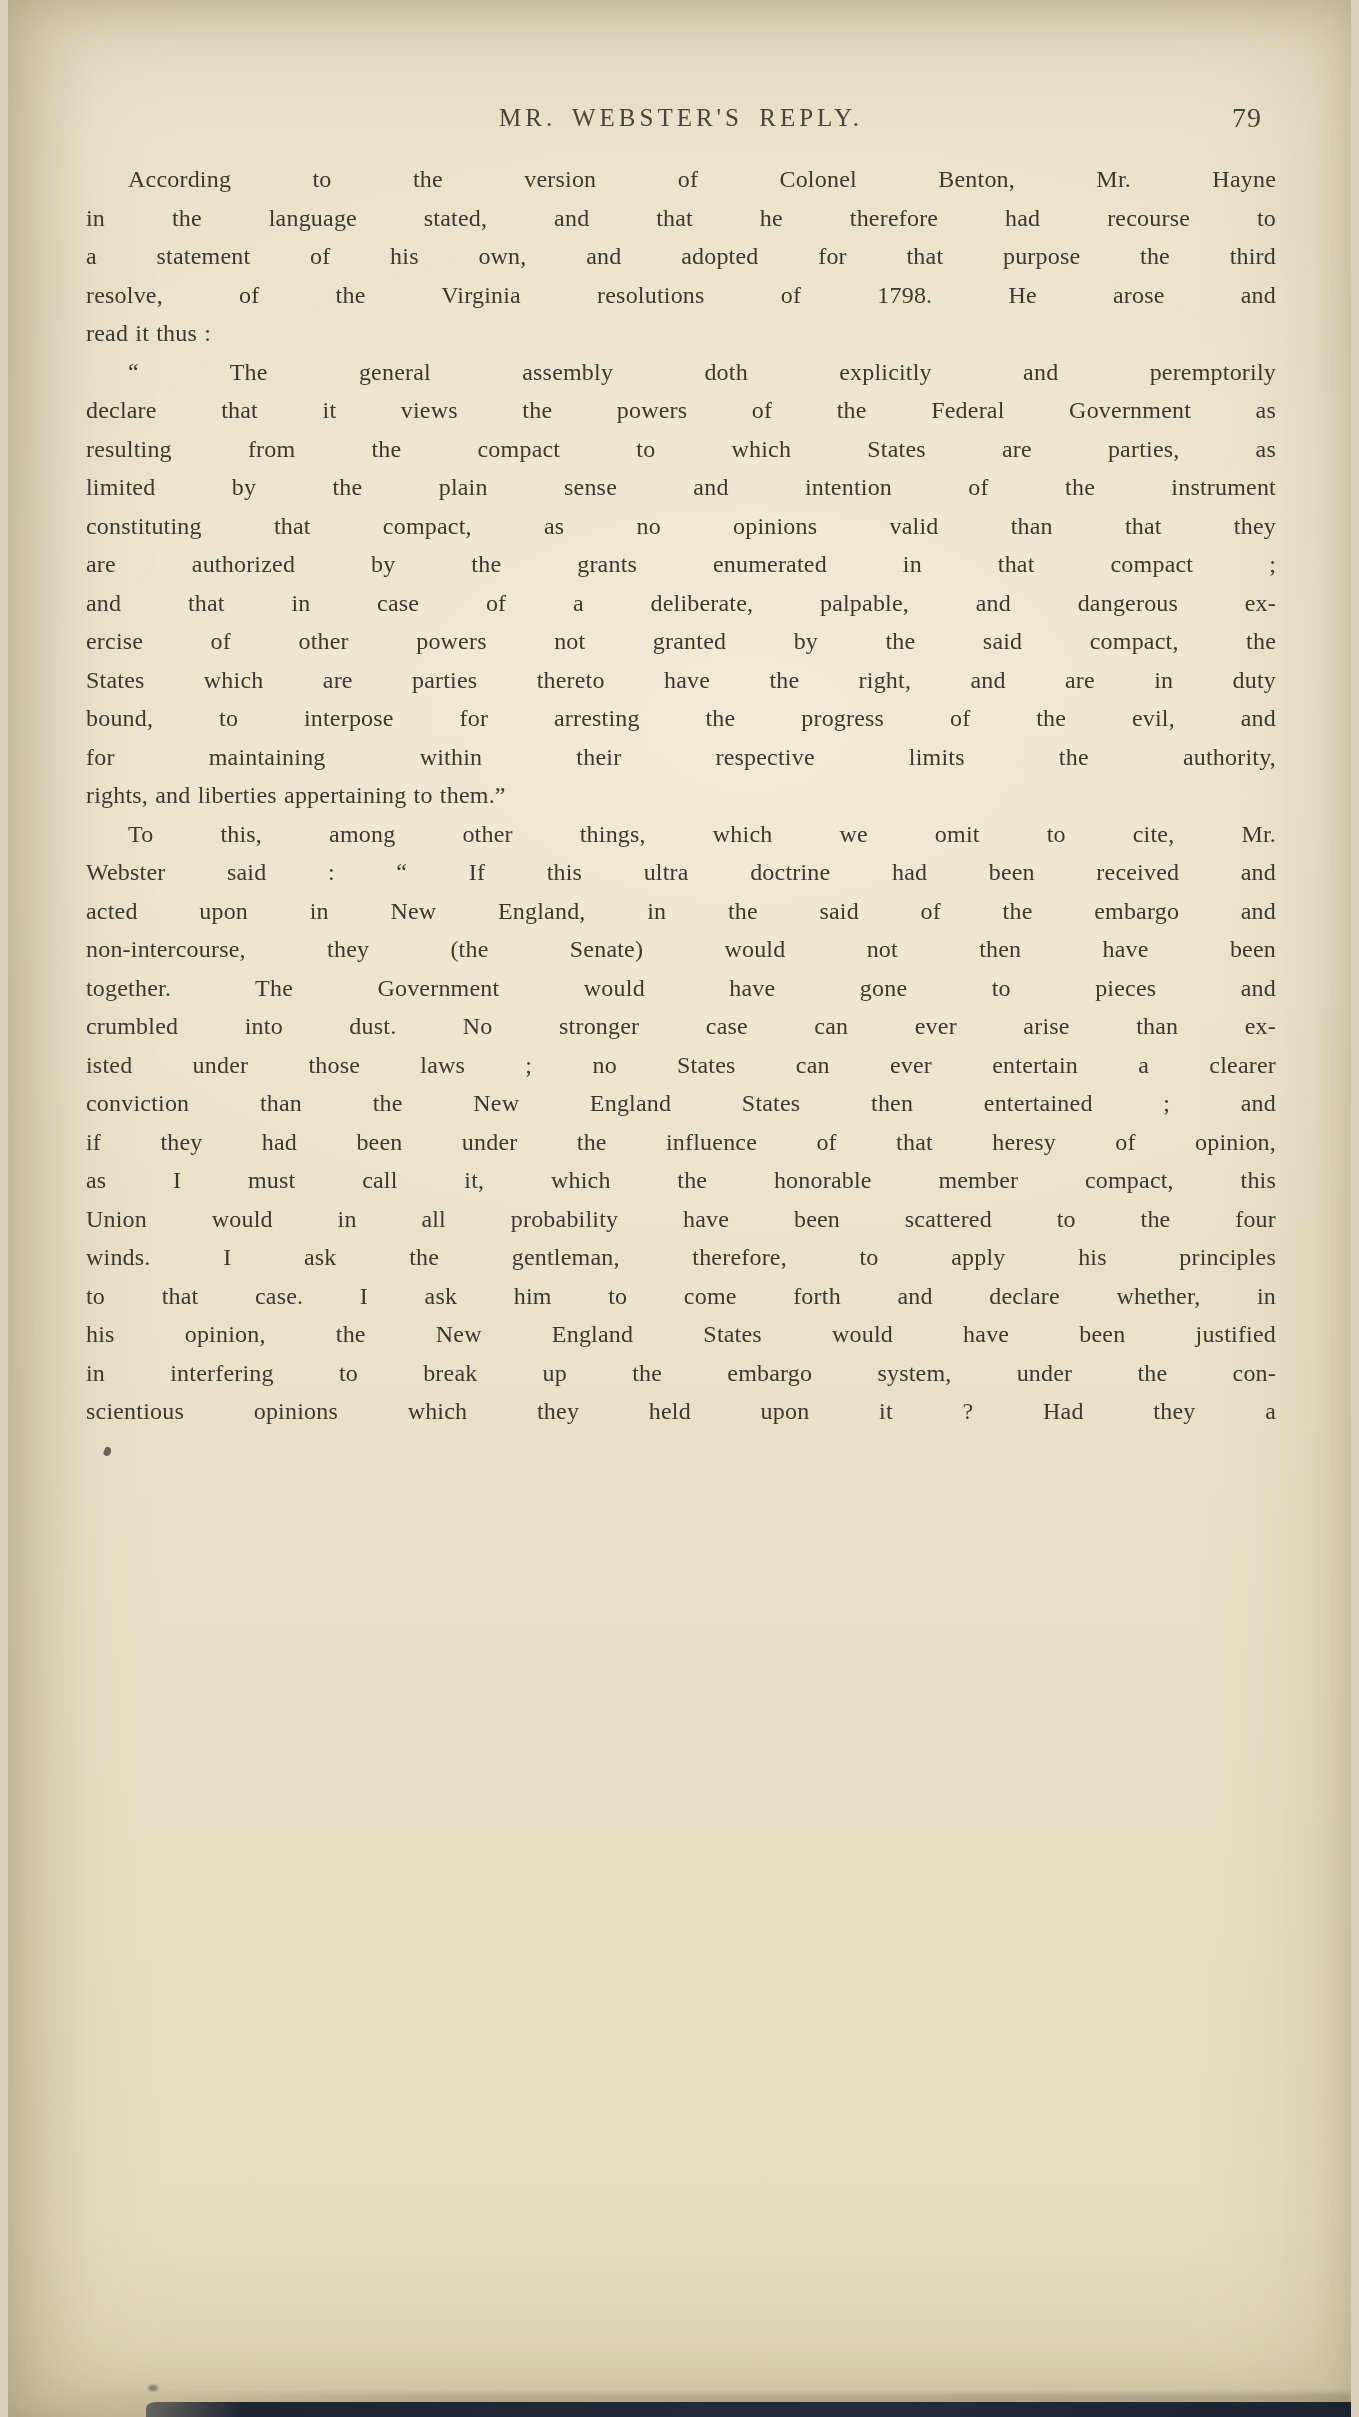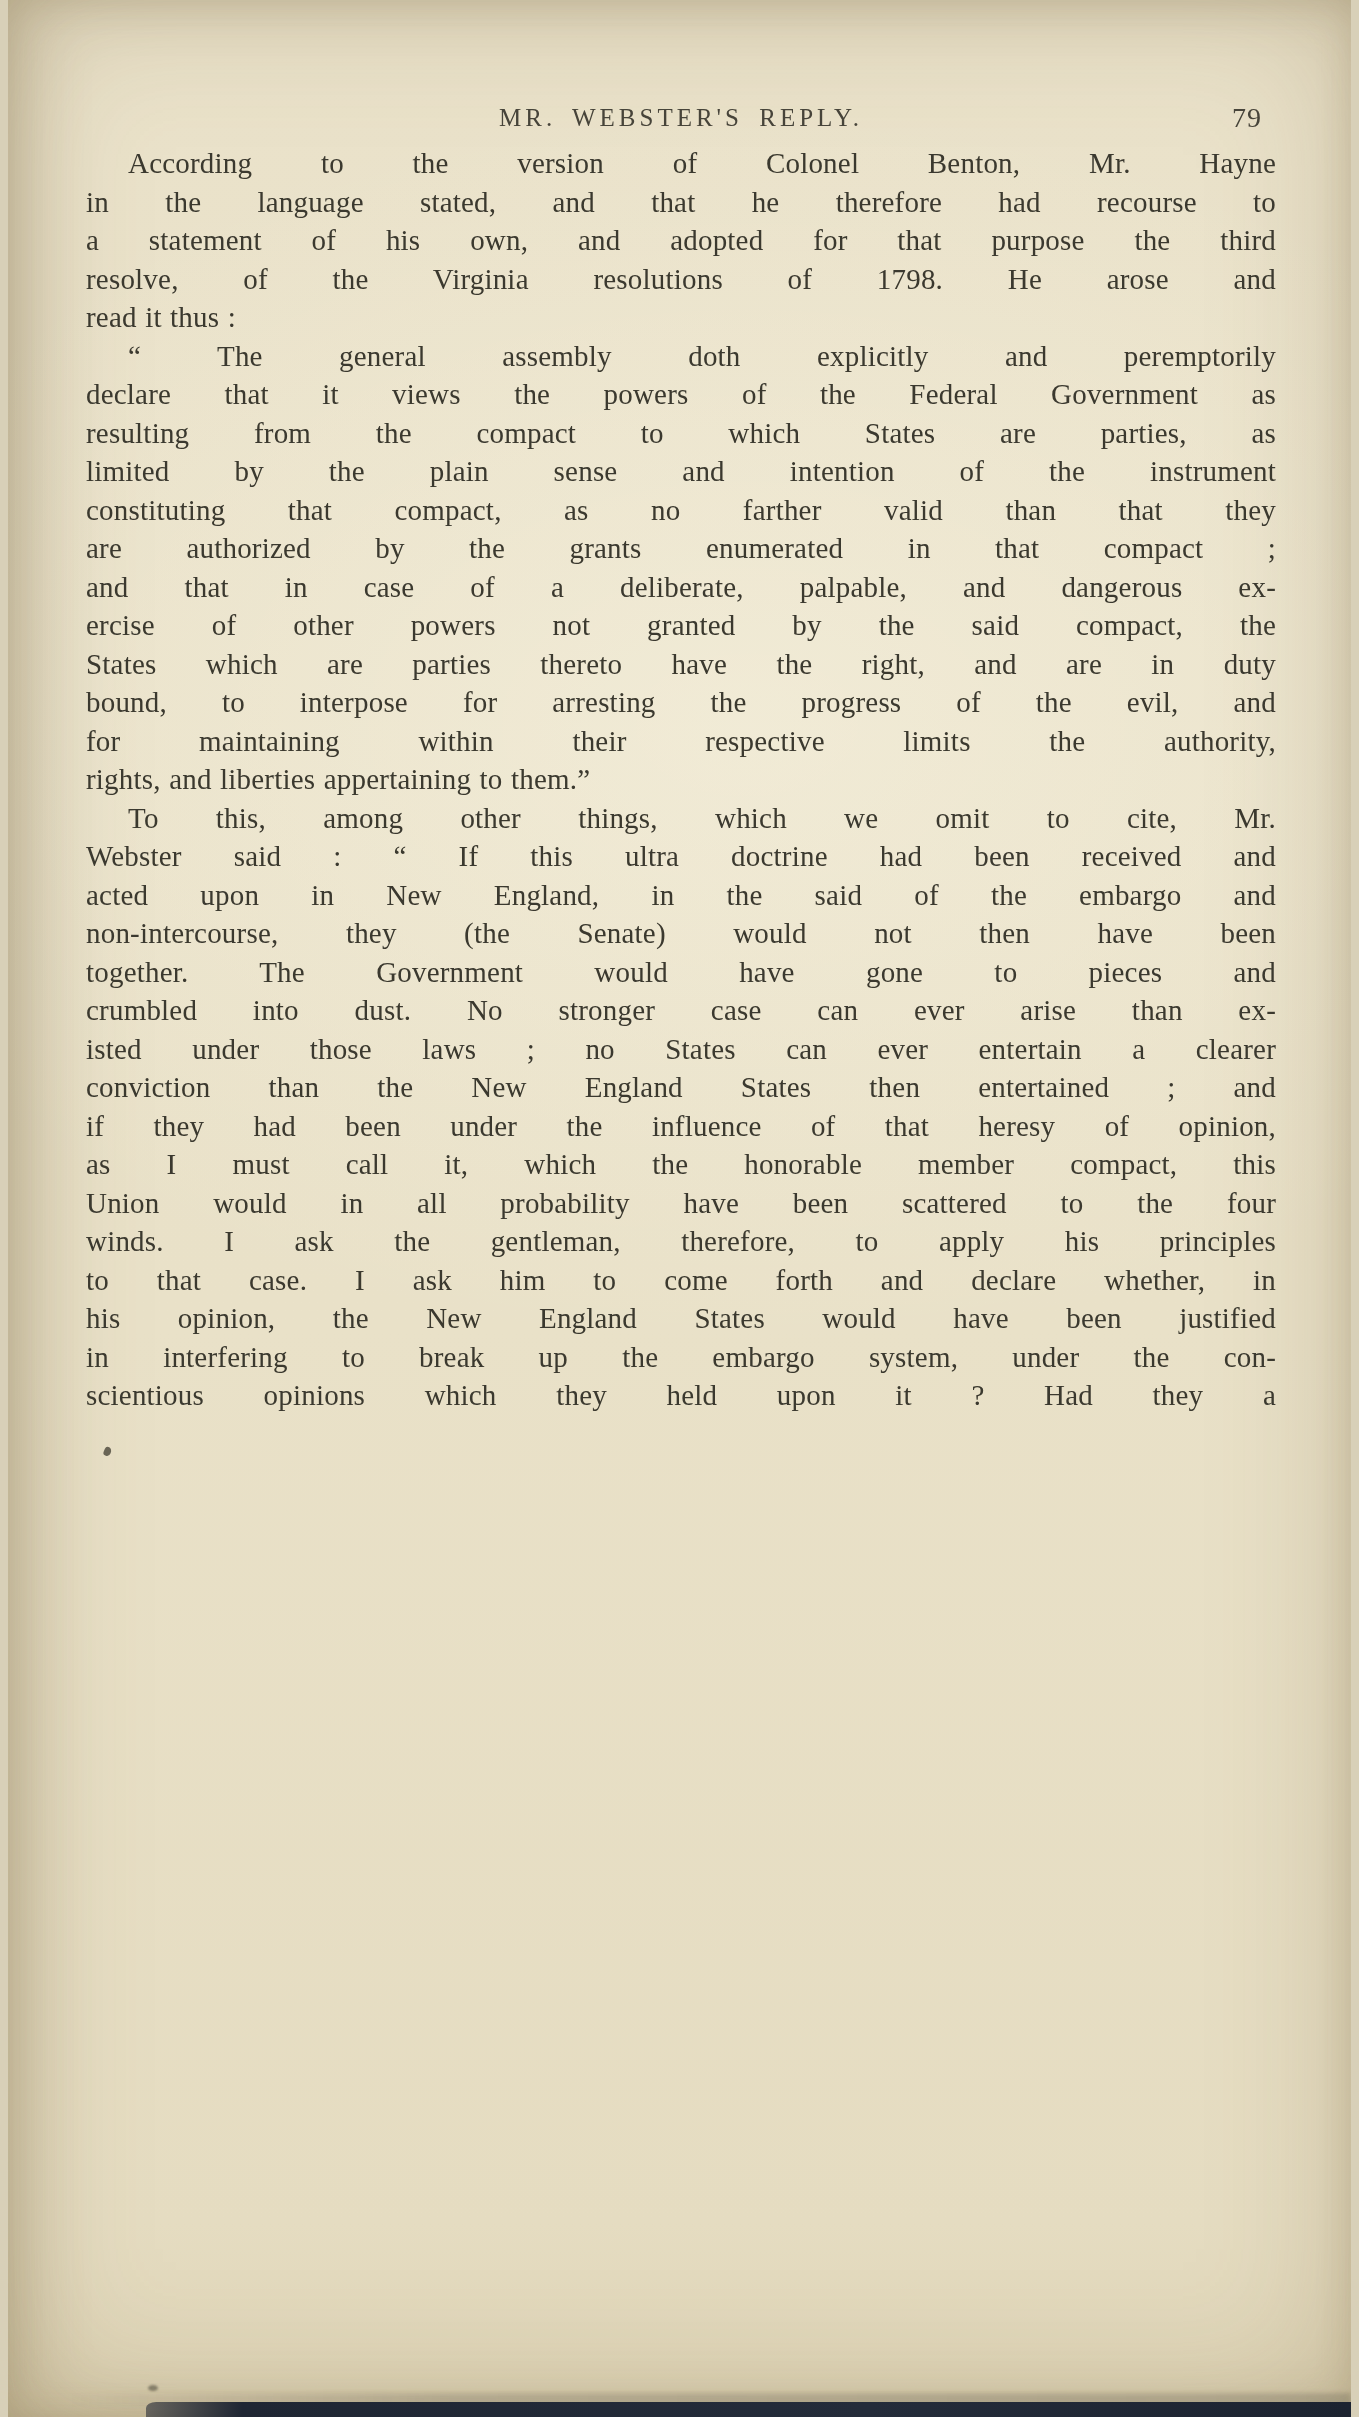--- a/index.html
+++ b/index.html
@@ -42,24 +42,24 @@
     position: absolute;
     top: -2px;
     right: 14px;
     font-size: 28px;
     letter-spacing: 1px;
     color: #47443a;
     text-align: center;
   }
   .page-body {
     position: absolute;
-    top: 144px;
+    top: 160px;
     left: 78px;
     right: 75px;
-    font-size: 29px;
+    font-size: 24px;
     line-height: 38.5px;
     letter-spacing: 0.2px;
     color: #3b392f;
   }
   .paragraph { margin: 0; }
   .line {
     text-align: justify;
     text-align-last: justify;
     -moz-text-align-last: justify;
     word-spacing: 1px;
@@ -125,21 +125,21 @@
         <div class="line">in the language stated, and that he therefore had recourse to</div>
         <div class="line">a statement of his own, and adopted for that purpose the third</div>
         <div class="line">resolve, of the Virginia resolutions of 1798.  He arose and</div>
         <div class="line last">read it thus :</div>
       </div>
       <div class="paragraph">
         <div class="line first">“ The general assembly doth explicitly and peremptorily</div>
         <div class="line">declare that it views the powers of the Federal Government as</div>
         <div class="line">resulting from the compact to which States are parties, as</div>
         <div class="line">limited by the plain sense and intention of the instrument</div>
-        <div class="line">constituting that compact, as no farther valid than that they</div>
+        <div class="line">constituting that compact, as no opinions valid than that they</div>
         <div class="line">are authorized by the grants enumerated in that compact ;</div>
         <div class="line">and that in case of a deliberate, palpable, and dangerous ex-</div>
         <div class="line">ercise of other powers not granted by the said compact, the</div>
         <div class="line">States which are parties thereto have the right, and are in duty</div>
         <div class="line">bound, to interpose for arresting the progress of the evil, and</div>
         <div class="line">for maintaining within their respective limits the authority,</div>
         <div class="line last">rights, and liberties appertaining to them.”</div>
       </div>
       <div class="paragraph">
         <div class="line first">To this, among other things, which we omit to cite, Mr.</div>

